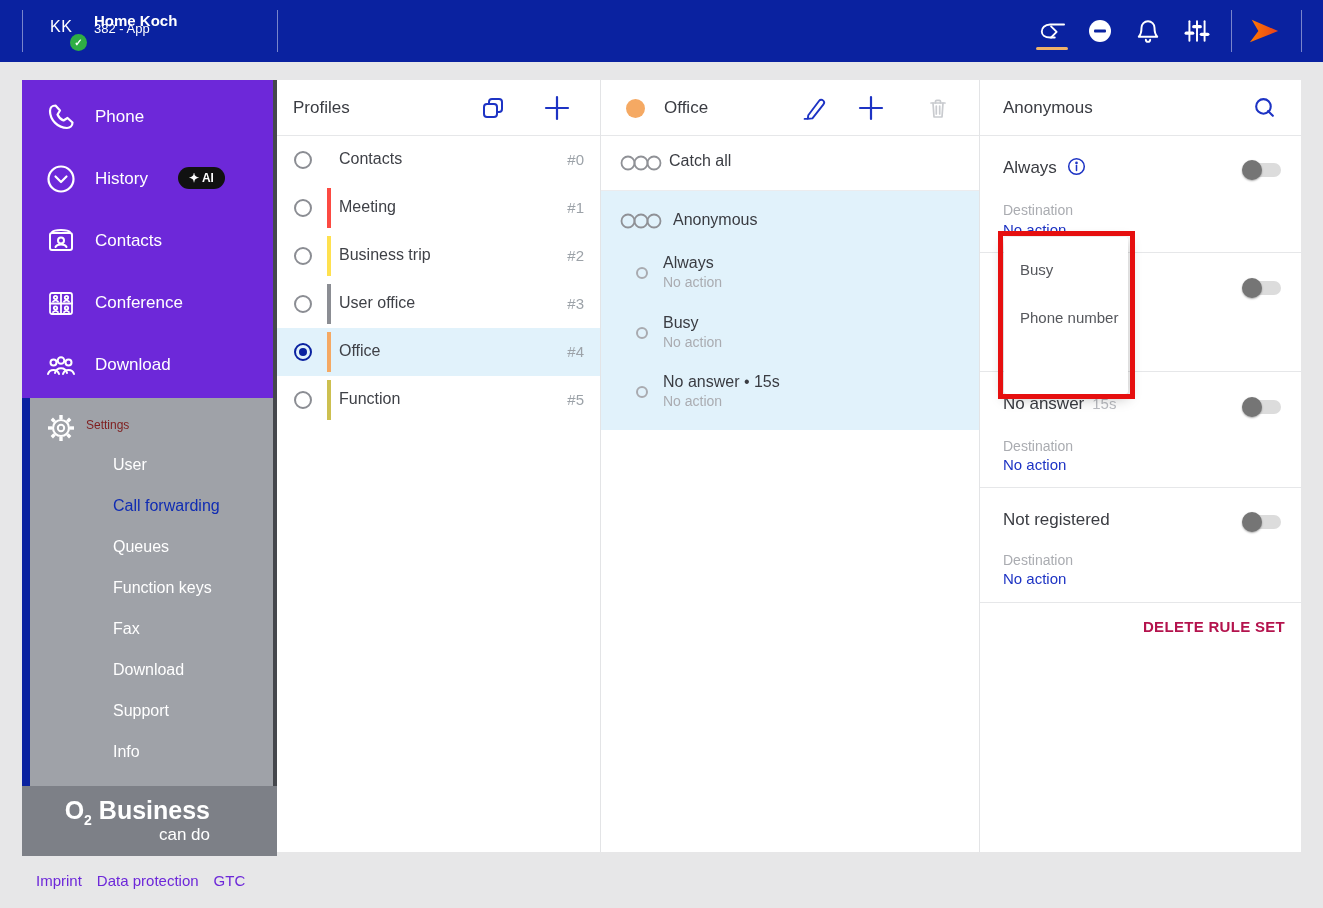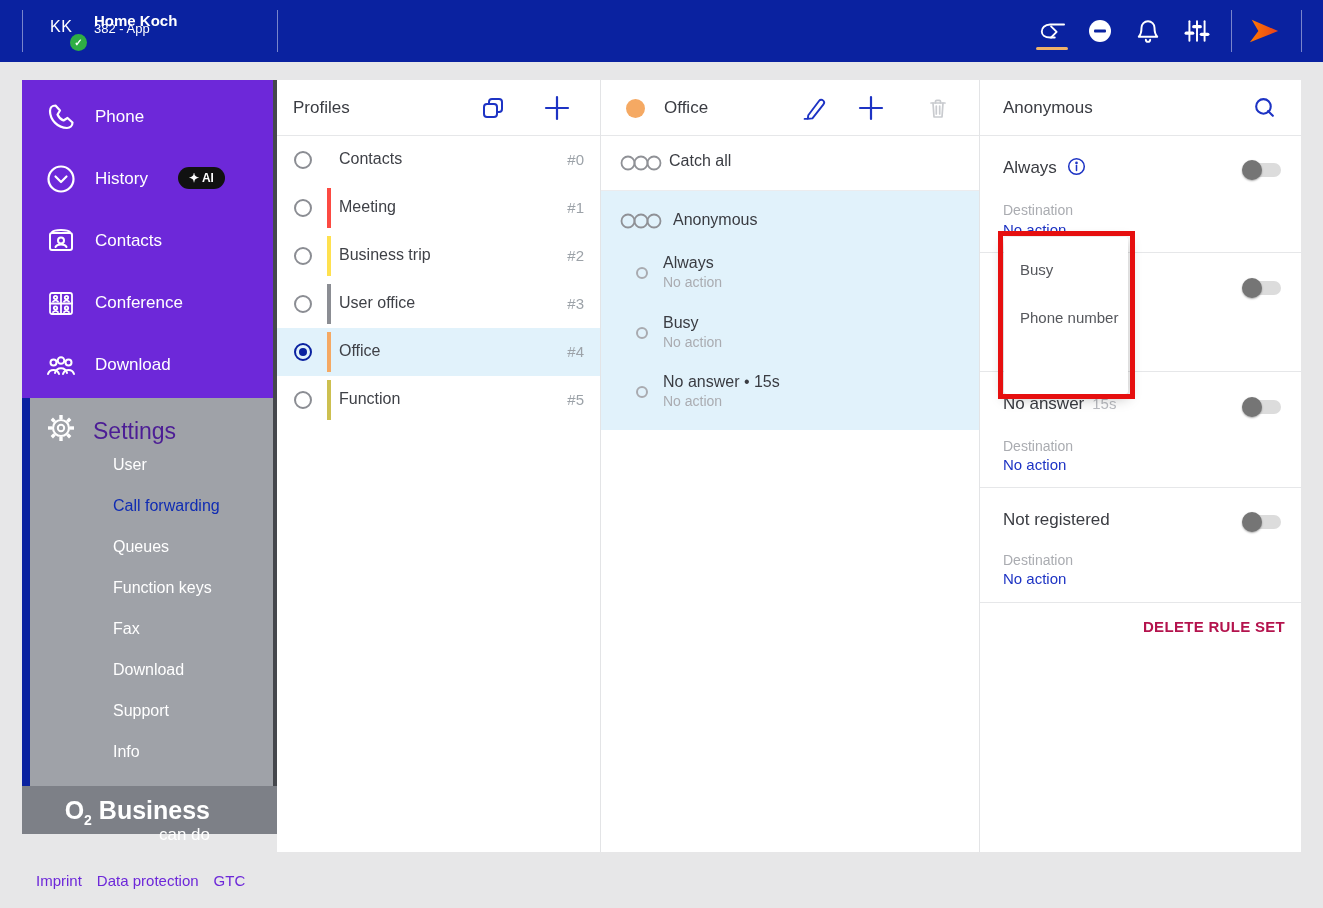--- a/index.html
+++ b/index.html
@@ -24,24 +24,24 @@
   .side-nav { position:absolute; left:0; top:0; width:255px; height:318px; background:#6d28d9; }
   .nav-item { position:absolute; left:0; width:255px; height:44px; display:flex; align-items:center; cursor:pointer; }
   .nav-item .nicon { position:absolute; left:23px; width:32px; height:32px; }
   .nav-item .nlabel { position:absolute; left:73px; color:#fff; font-size:17px; }
   .ai-badge { position:absolute; left:156px; top:10px; background:#111; color:#fff; border-radius:12px;
               font-size:12px; font-weight:bold; padding:4px 11px; }
   .settings-block { position:absolute; left:0; top:318px; width:255px; height:388px; background:#9fa2a8; }
   .settings-bar { position:absolute; left:0; top:0; width:8px; height:388px; background:#0a22a0; }
   .settings-head { position:absolute; left:0; top:8px; width:255px; height:44px; }
   .settings-head .nicon { position:absolute; left:23px; top:6px; width:32px; height:32px; }
-  .settings-head .nlabel { position:absolute; left:71px; top:12px; color:#4c1d95; font-size:23px; }
+  .settings-head .nlabel { position:absolute; left:64px; top:12px; color:#7f1d1d; font-size:12px; }
   .sub-item { position:absolute; left:91px; width:160px; height:24px; color:#fff; font-size:16px; cursor:pointer; }
   .sub-item.active { color:#102cb3; }
-  .logo-block { position:absolute; left:0; top:706px; width:255px; height:48px; background:#7d8087; color:#fff; }
+  .logo-block { position:absolute; left:0; top:706px; width:255px; height:70px; background:#7d8087; color:#fff; }
   .logo-line1 { position:absolute; right:67px; top:10px; font-size:25px; font-weight:bold; white-space:nowrap; }
   .logo-line1 sub { font-size:14px; }
   .logo-line2 { position:absolute; right:67px; top:39px; font-size:17px; }
   .scrollstrip { position:absolute; right:0; top:0; width:4px; height:706px; background:#45474c; }
 
   
   .col { position:absolute; top:80px; height:772px; background:#fff; }
   .col2 { left:277px; width:323px; }
   .col3 { left:600px; width:379px; border-left:1px solid #e3e4e6; }
   .col4 { left:979px; width:322px; border-left:1px solid #e3e4e6; }

